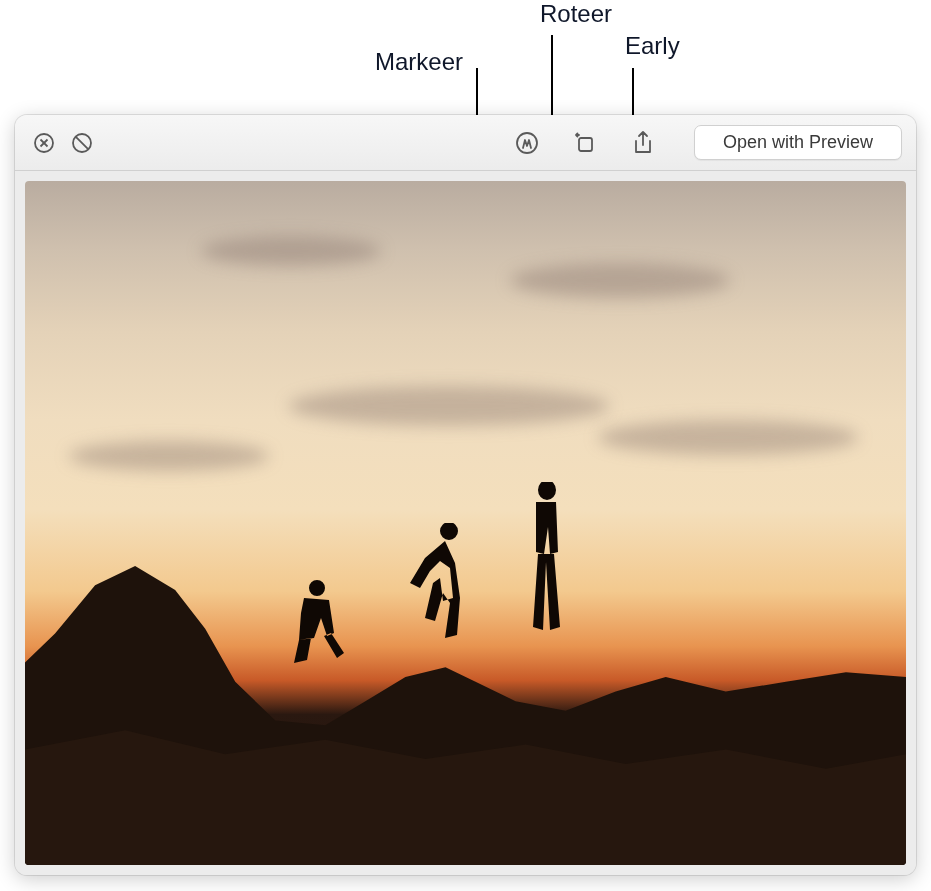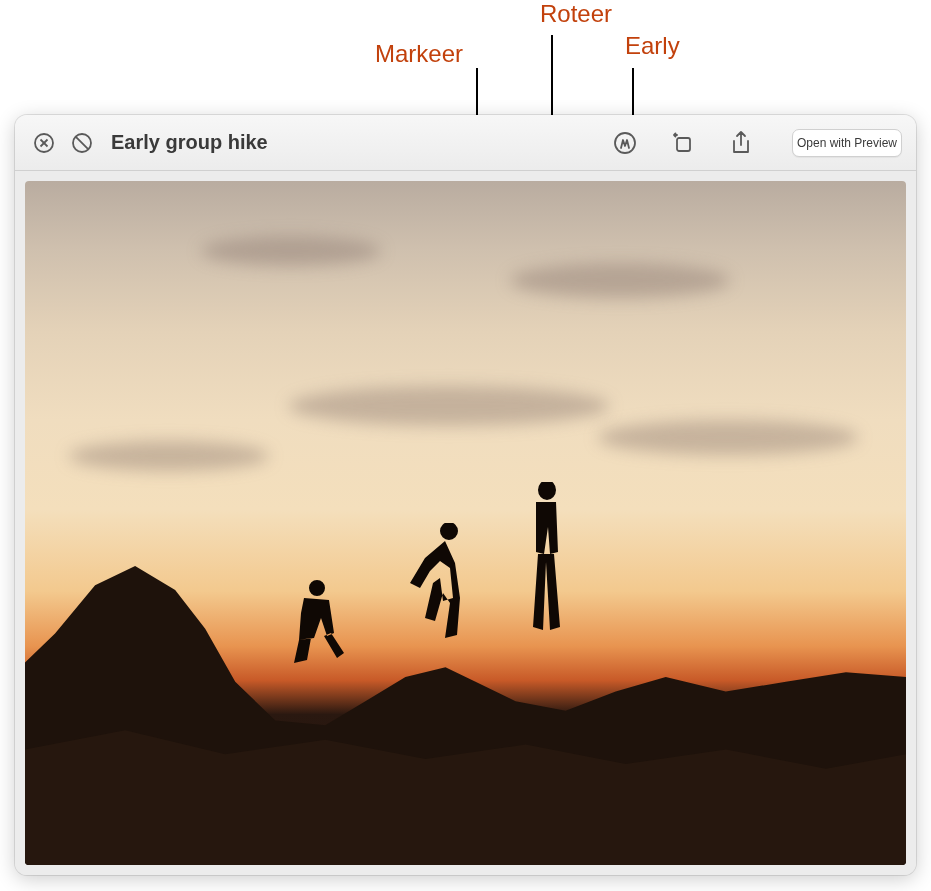--- a/index.html
+++ b/index.html
@@ -18,21 +18,21 @@
       position: absolute;
       top: 0;
       left: 0;
       width: 100%;
       height: 115px;
       pointer-events: none;
     }
     .callout-label {
       position: absolute;
       font-size: 24px;
-      color: #c2410c;
+      color: #0f172a;
       font-weight: 400;
     }
     .callout-line {
       position: absolute;
       background: #000;
       width: 1.5px;
     }
     .window {
       position: absolute;
       top: 115px;
@@ -89,22 +89,22 @@
       width: 34px;
       height: 34px;
       color: #5a5a5a;
       cursor: pointer;
       border-radius: 5px;
     }
     .open-btn {
       background: #fff;
       border: 1px solid #d0d0d0;
       border-radius: 7px;
-      padding: 6px 4px;
-      font-size: 12px;
+      padding: 6px 28px;
+      font-size: 18px;
       color: #3a3a3a;
       cursor: pointer;
       box-shadow: 0 1px 1px rgba(0,0,0,0.05);
       margin-left: 10px;
     }
     .image-area {
       flex: 1;
       padding: 10px;
       background: #ececec;
       display: flex;
@@ -137,21 +137,21 @@
       bottom: 0;
       left: 0;
       width: 100%;
       height: 48%;
     }
   </style>
 </head>
 <body>
 
 <div class="callout-labels">
-  <div class="callout-label" style="left:375px; top:40px;">Markeer</div>
+  <div class="callout-label" style="left:375px; top:48px;">Markeer</div>
   <div class="callout-line" style="left:476px; top:68px; height:68px;"></div>
 
   <div class="callout-label" style="left:540px; top:0px;">Roteer</div>
   <div class="callout-line" style="left:551px; top:35px; height:100px;"></div>
 
   <div class="callout-label" style="left:625px; top:32px;">Early</div>
   <div class="callout-line" style="left:632px; top:68px; height:68px;"></div>
 </div>
 
 <div class="window">
@@ -163,21 +163,20 @@
           <line x1="7.5" y1="7.5" x2="14.5" y2="14.5"></line>
           <line x1="14.5" y1="7.5" x2="7.5" y2="14.5"></line>
         </svg>
       </div>
       <div class="icon-btn">
         <svg width="22" height="22" viewBox="0 0 22 22" fill="none" stroke="currentColor" stroke-width="1.8">
           <circle cx="11" cy="11" r="9"></circle>
           <line x1="4.6" y1="4.6" x2="17.4" y2="17.4"></line>
         </svg>
       </div>
-      <div class="file-title">Early group hike</div>
     </div>
     <div class="toolbar-right">
       <div class="toolbar-action">
         <svg width="26" height="26" viewBox="0 0 26 26" fill="none" stroke="currentColor" stroke-width="1.8">
           <circle cx="13" cy="13" r="10"></circle>
           <path d="M9 18 L11 10 L13 16 L15 10 L17 18" stroke-linecap="round" stroke-linejoin="round"></path>
         </svg>
       </div>
       <div class="toolbar-action">
         <svg width="26" height="26" viewBox="0 0 26 26" fill="none" stroke="currentColor" stroke-width="1.8">

